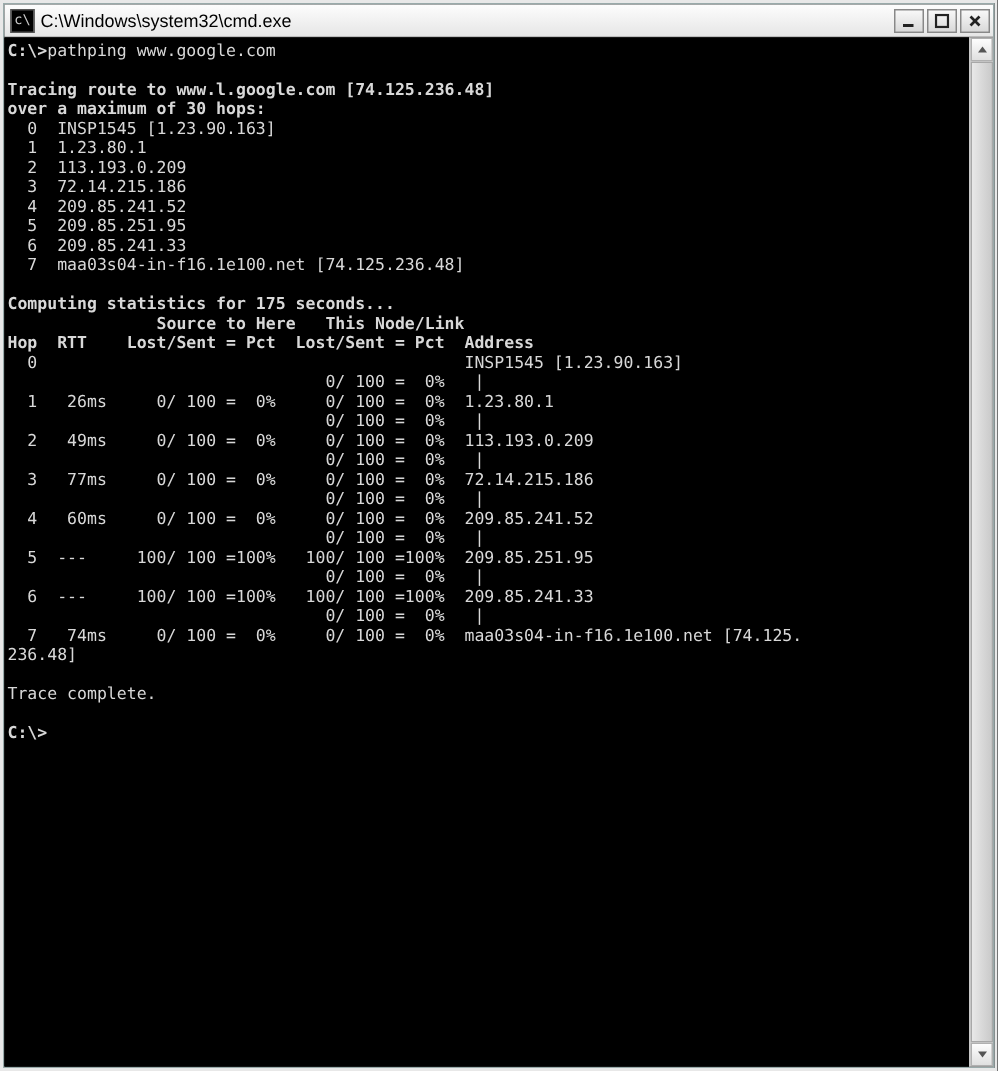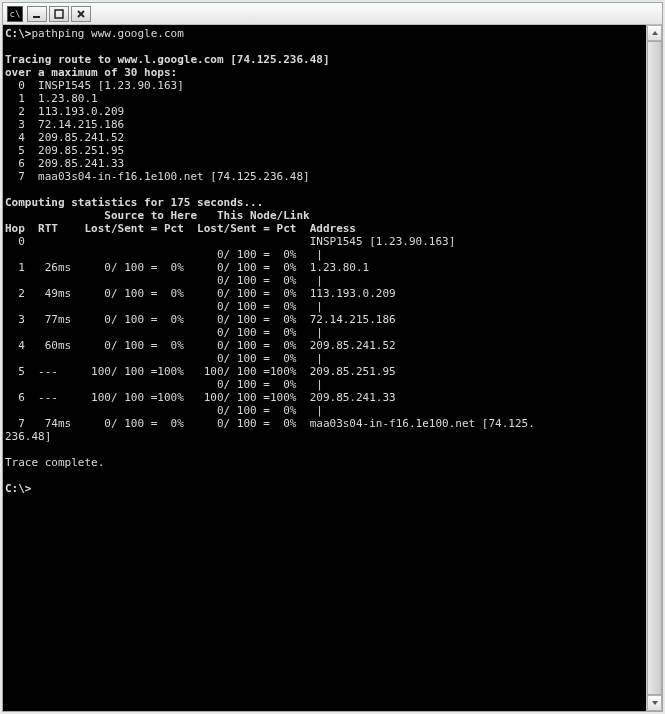--- a/index.html
+++ b/index.html
@@ -104,20 +104,21 @@
     border: 1px solid #a8a8a8;
   }
   .bold { font-weight: bold; }
 </style>
 </head>
 <body>
 
 <div class="window">
   <div class="titlebar">
     <span class="icon">c\</span>
+    <span class="title">C:\Windows\system32\cmd.exe</span>
     <div class="winbtns">
       <div class="winbtn">
         <svg width="10" height="10">
             <line x1="1" y1="8" x2="8" y2="8" stroke="#222" stroke-width="2"></line>
           </svg>
       </div>
       <div class="winbtn">
         <svg width="10" height="10">
             <rect x="1" y="1" width="8" height="8" fill="none" stroke="#222" stroke-width="1.5"></rect>
           </svg>

